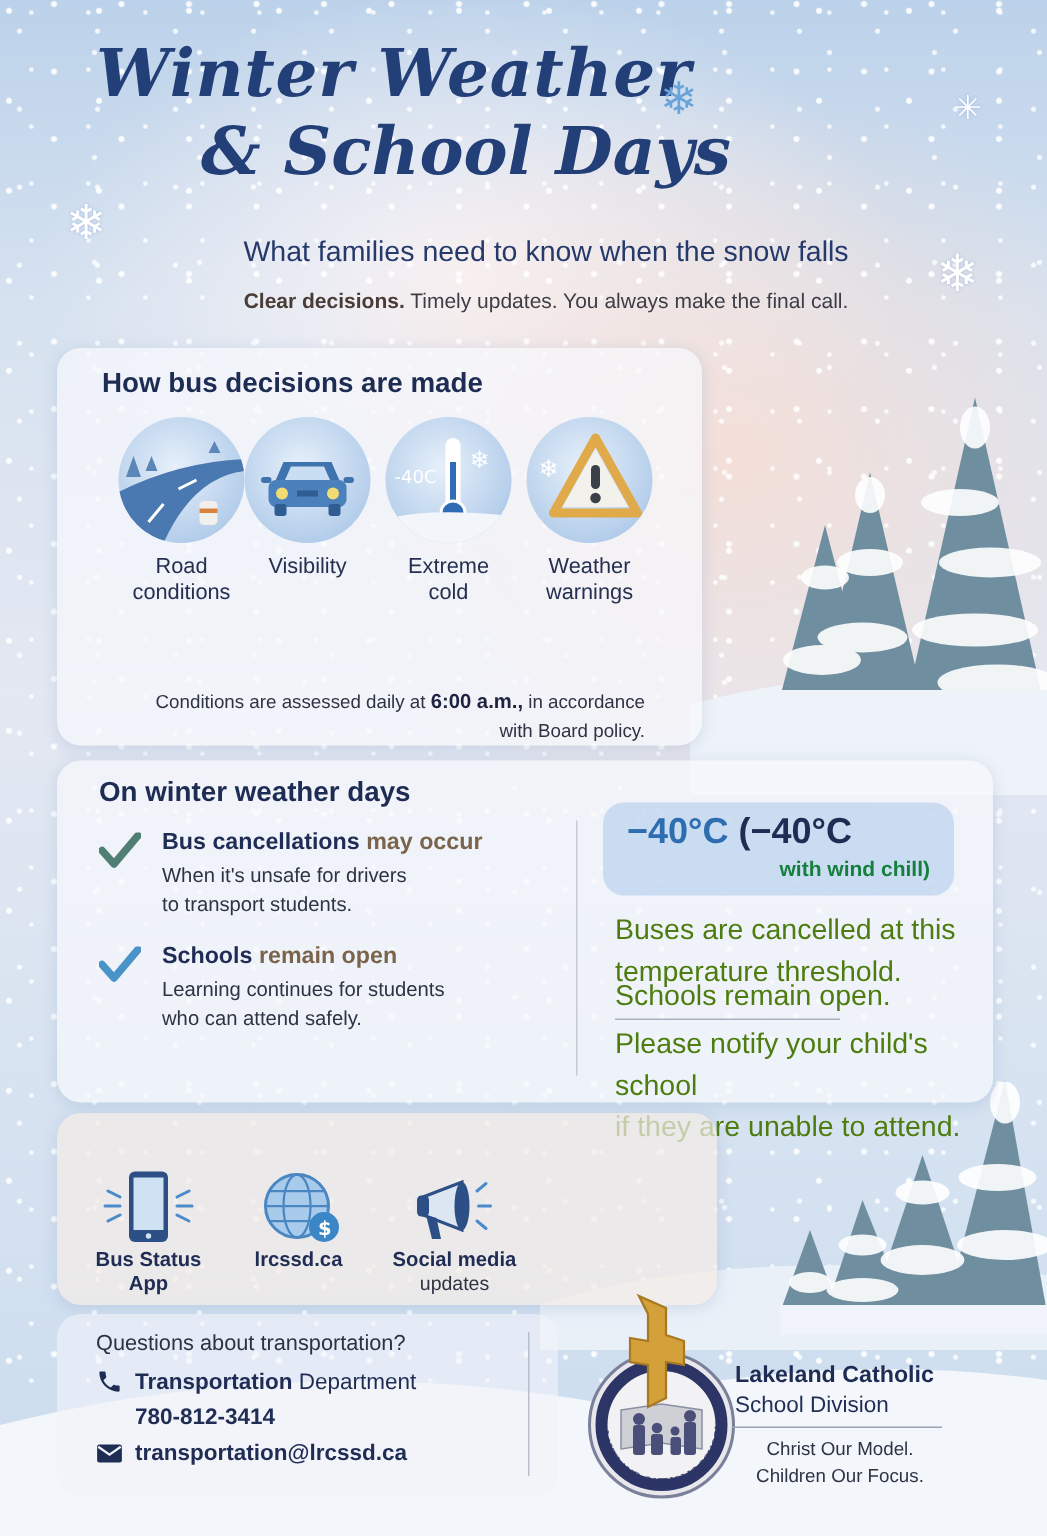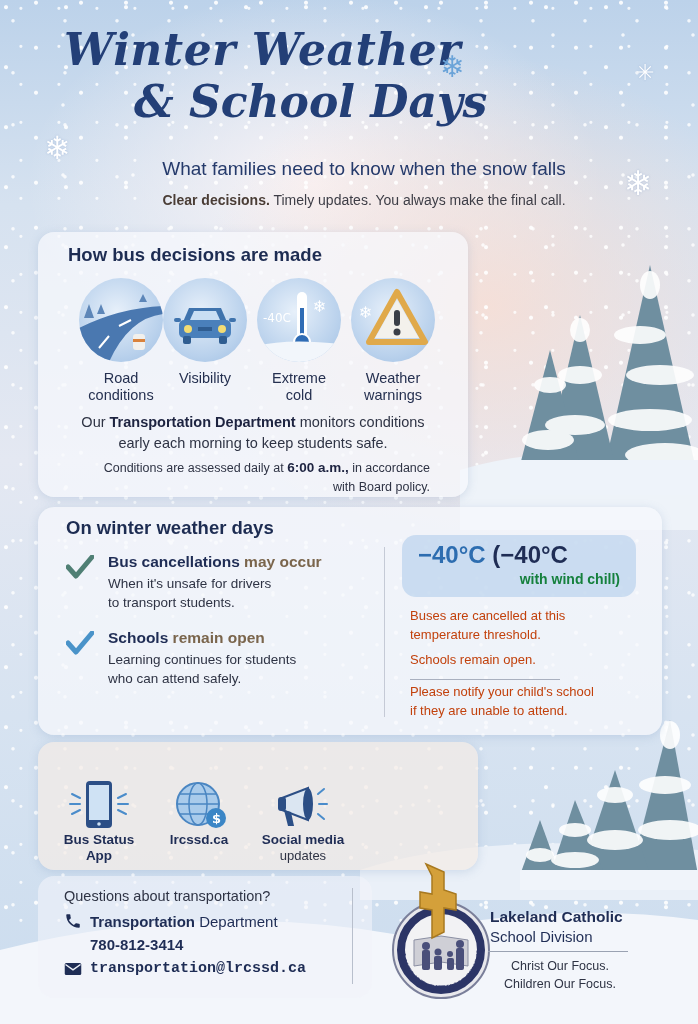--- a/index.html
+++ b/index.html
@@ -106,21 +106,21 @@
     position: absolute; left: 16px; top: 6px; white-space: nowrap;
     font-family: "Liberation Sans", sans-serif; font-weight: bold; font-size: 24px; color: #1f2d55;
   }
   .temp-box .big .blue { color: #2d6db0; }
   .temp-box .small {
     position: absolute; right: 16px; top: 36px;
     font-family: "Liberation Sans", sans-serif; font-weight: bold; font-size: 14px; color: #15803d;
   }
   .temp-text {
     position: absolute; left: 372px; width: 240px;
-    font-family: "Liberation Sans", sans-serif; font-size: 13px; color: #c2410c; line-height: 1.45;
+    font-family: "Liberation Sans", sans-serif; font-size: 19px; color: #4d7c0f; line-height: 1.45;
   }
   .hdiv { position: absolute; left: 372px; top: 172px; width: 150px; height: 1px; background: #a9b0bf; }
 
   
   #p-notify { left: 38px; top: 742px; width: 440px; height: 128px;
     background: rgba(244,236,230,0.72); }
   .channel { position: absolute; top: 38px; width: 110px; text-align: center; }
   .channel .ico { height: 48px; position: relative; }
   .channel .name {
     font-family: "Liberation Sans", sans-serif; font-weight: bold; font-size: 13.5px; color: #1f2d55; line-height: 1.2;
@@ -272,24 +272,20 @@
         <text x="8" y="40" font-size="16" fill="#ffffff">❄</text>
         <polygon points="46,14 74,64 18,64" fill="none" stroke="#e0a94a" stroke-width="6" stroke-linejoin="round"></polygon>
         <polygon points="46,22 68,60 24,60" fill="#f3f1ec"></polygon>
         <rect x="43" y="32" width="6" height="16" rx="3" fill="#3a3f48"></rect>
         <circle cx="46" cy="54" r="3.5" fill="#3a3f48"></circle>
       </svg>
     </div>
     <div class="label"><span>Weather</span><br><span>warnings</span></div>
   </div>
 
-  <div class="bus-desc">
-    <span>Our </span><b>Transportation Department</b><span> monitors conditions</span><br>
-    <span>early each morning to keep students safe.</span>
-  </div>
   <div class="bus-policy">
     <span>Conditions are assessed daily at </span><b>6:00 a.m.,</b><span> in accordance</span><br>
     <span>with Board policy.</span>
   </div>
 </section>
 
 <section class="panel" id="p-days">
   <h2 style="left:28px;top:10px;">On winter weather days</h2>
 
   <div class="check-item" style="top:46px;">
@@ -381,21 +377,21 @@
 
 <section class="panel" id="p-contact">
   <div class="contact-q">Questions about transportation?</div>
   <div class="contact-row" style="top:36px;">
     <svg width="18" height="18" viewBox="0 0 24 24">
         <path d="M6.6 10.8c1.4 2.8 3.8 5.1 6.6 6.6l2.2-2.2c.3-.3.7-.4 1-.2 1.1.4 2.3.6 3.6.6.6 0 1 .4 1 1V20c0 .6-.4 1-1 1C10.6 21 3 13.4 3 4c0-.6.4-1 1-1h3.5c.6 0 1 .4 1 1 0 1.3.2 2.5.6 3.6.1.3 0 .7-.2 1L6.6 10.8z" fill="#1f2d55"></path>
       </svg>
     <span><b>Transportation</b><span> Department</span></span>
   </div>
   <a class="contact-row" style="top:60px;left:52px;font-weight:bold;text-decoration:none;">780-812-3414</a>
-  <div class="contact-row" style="top:84px;font-family:Liberation Mono, monospace;">
+  <div class="contact-row" style="top:84px;">
     <svg width="18" height="14" viewBox="0 0 24 18">
         <rect x="1" y="1" width="22" height="16" rx="2" fill="#1f2d55"></rect>
         <path d="M2 3 L12 10 L22 3" fill="none" stroke="#eef2f8" stroke-width="2"></path>
       </svg>
     <a style="font-weight:bold;color:#1f2d55;text-decoration:none;">transportation@lrcssd.ca</a>
   </div>
 </section>
 <div class="contact-vdiv"></div>
 
 <svg class="logo" viewBox="0 0 110 140">
@@ -415,15 +411,15 @@
       <rect x="61" y="96" width="7" height="12" rx="2"></rect>
     <circle cx="74" cy="82" r="4"></circle>
       <rect x="70" y="86" width="8" height="22" rx="2"></rect>
   </g>
   <path d="M40 2 L58 10 L58 28 L70 32 L70 48 L58 46 L58 70 L46 76 L46 48 L34 46 L34 30 L46 32 L46 14 Z" fill="#d4a03a" stroke="#a87920" stroke-width="1.5"></path>
 </svg>
 <div class="org">
   <span class="n1">Lakeland Catholic</span>
   <span class="n2">School Division</span>
   <div class="rule"></div>
-  <span class="motto">Christ Our Focus.</span>
+  <span class="motto">Christ Our Model.</span>
   <span class="motto">Children Our Focus.</span>
 </div>
 
 </body></html>

